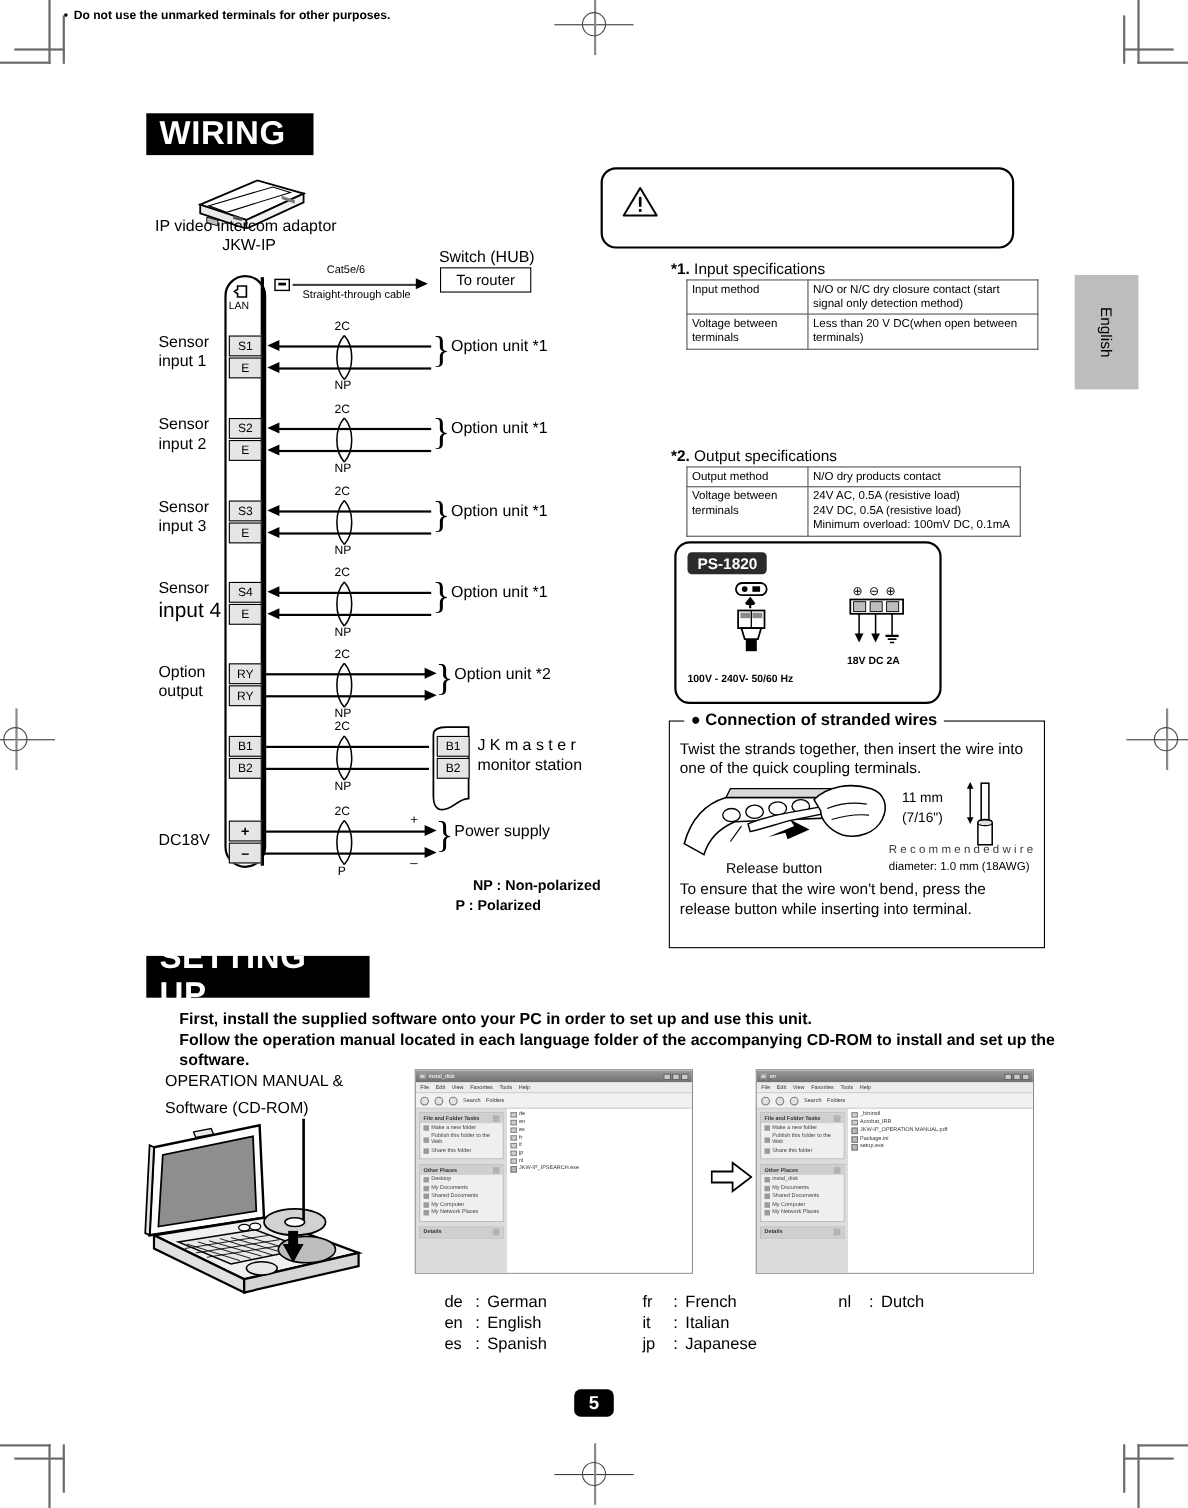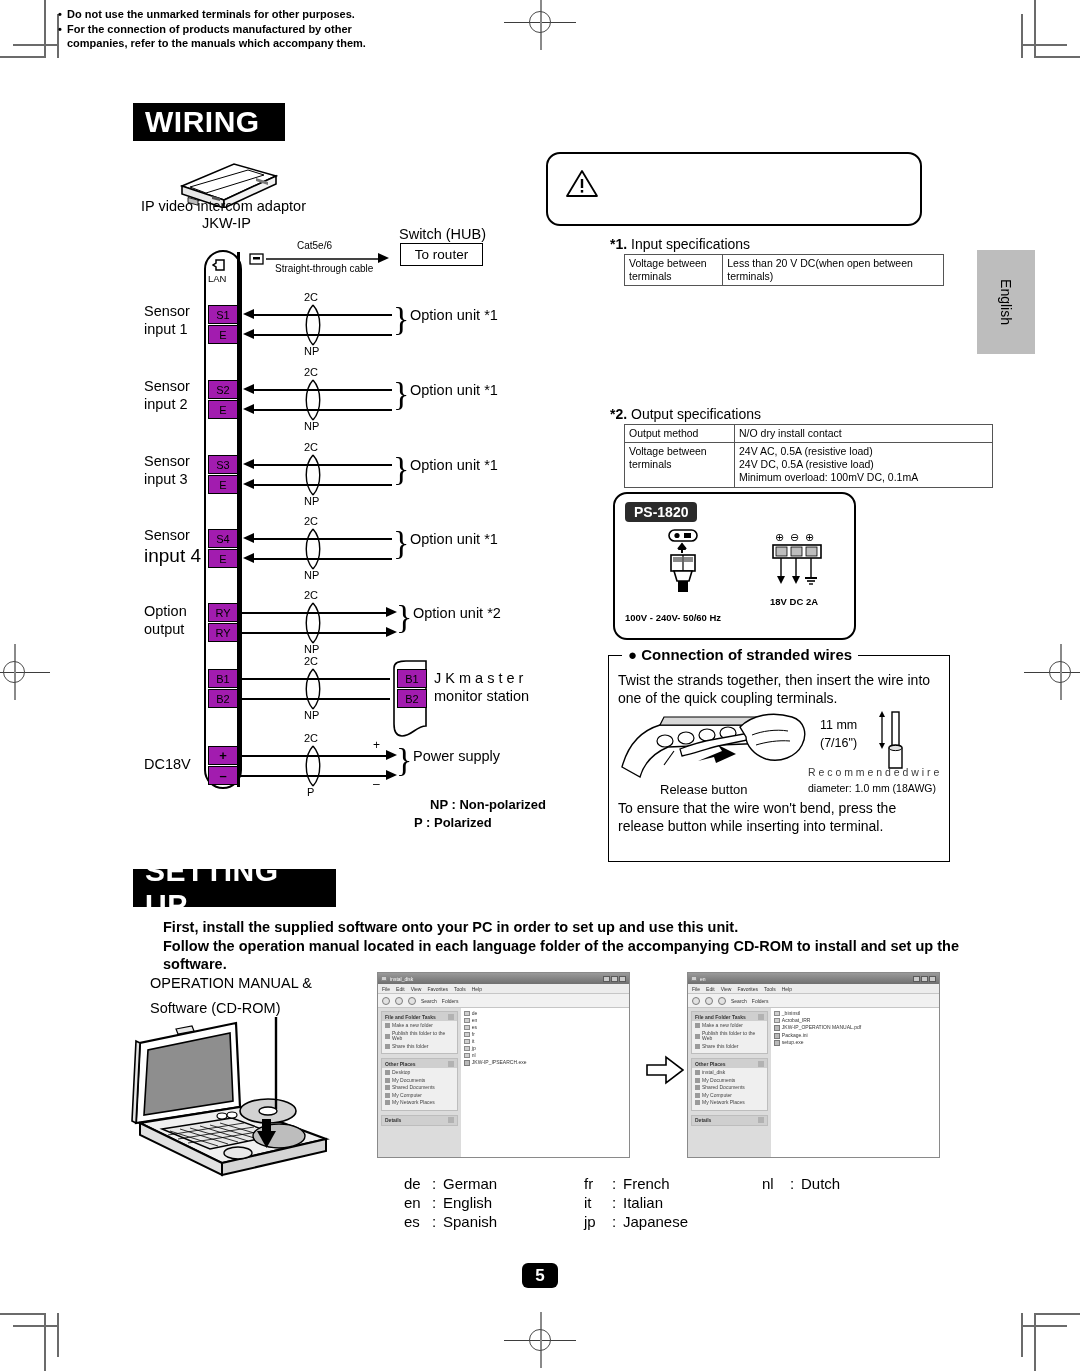--- a/index.html
+++ b/index.html
@@ -37,21 +37,21 @@
 
   
   #device-body {
     left:204px; top:250px; width:38px; height:539px;
     border:2.5px solid #000; border-radius:19px; background:#fff;
   }
   #device-rail { left:237px; top:252px; width:2.5px; height:535px; background:#000; }
 
   .term {
     position:absolute; width:30px; height:19px; border:1.4px solid #000;
-    background:#a21caf; font-size:11px; display:flex; align-items:center;
+    background:#e5e5e5; font-size:11px; display:flex; align-items:center;
     justify-content:center; font-family:"Liberation Sans", sans-serif;
   }
   .term.big { font-size:13px; font-weight:bold; }
 
   
   .wire { position:absolute; height:1.6px; background:#000; }
   .arrow-r { position:absolute; width:0; height:0;
     border-top:5.5px solid transparent; border-bottom:5.5px solid transparent;
     border-left:11px solid #000; }
   .arrow-l { position:absolute; width:0; height:0;
@@ -376,46 +376,49 @@
 
 <div id="caution-box" class="abs"></div>
 <svg class="abs" style="left:565px;top:168px;" width="34" height="30" viewBox="0 0 34 30">
   <path d="M17 3 L32 28 L2 28 Z" fill="#fff" stroke="#000" stroke-width="1.8" stroke-linejoin="round"></path>
   <rect x="15.8" y="11" width="2.4" height="9" fill="#000"></rect>
   <rect x="15.8" y="22" width="2.4" height="2.6" fill="#000"></rect>
 </svg>
 <div id="caution-list">
   <ul>
     <li>Do not use the unmarked terminals for other purposes.</li>
-    <li>For the connection of products manufactured by other companies, refer to the manuals which accompany them.</li>
   </ul>
 </div>
 
 <div class="spectitle" style="left:610px;top:236px;">
   <span style="font-weight:bold;">*1.</span>
   <span>Input specifications</span>
 </div>
 <table class="spec" style="left:624px;top:254px;width:320px;">
   <tbody>
     <tr>
+      <td style="width:110px;">Input method</td>
+      <td>N/O or N/C dry closure contact (start<br>signal only detection method)</td>
+    </tr>
+    <tr>
       <td>Voltage between<br>terminals</td>
       <td>Less than 20 V DC(when open between<br>terminals)</td>
     </tr>
   </tbody>
 </table>
 
 <div class="spectitle" style="left:610px;top:406px;">
   <span style="font-weight:bold;">*2.</span>
   <span>Output specifications</span>
 </div>
-<table class="spec" style="left:624px;top:424px;width:369px;">
+<table class="spec" style="left:624px;top:424px;width:304px;">
   <tbody>
     <tr>
       <td style="width:110px;">Output method</td>
-      <td>N/O dry install contact</td>
+      <td>N/O dry products contact</td>
     </tr>
     <tr>
       <td>Voltage between<br>terminals</td>
       <td>24V AC, 0.5A (resistive load)<br>24V DC, 0.5A (resistive load)<br>Minimum overload: 100mV DC, 0.1mA</td>
     </tr>
   </tbody>
 </table>
 
 <div id="ps-box" class="abs">
   <div id="ps-badge">PS-1820</div>

